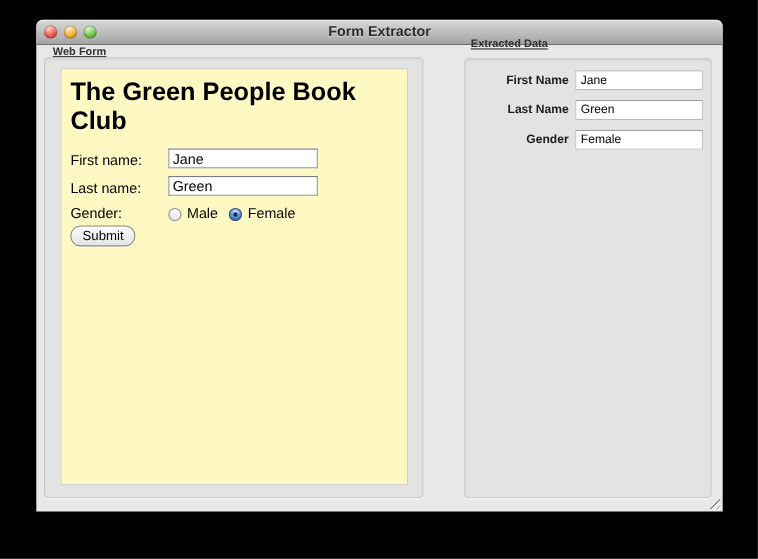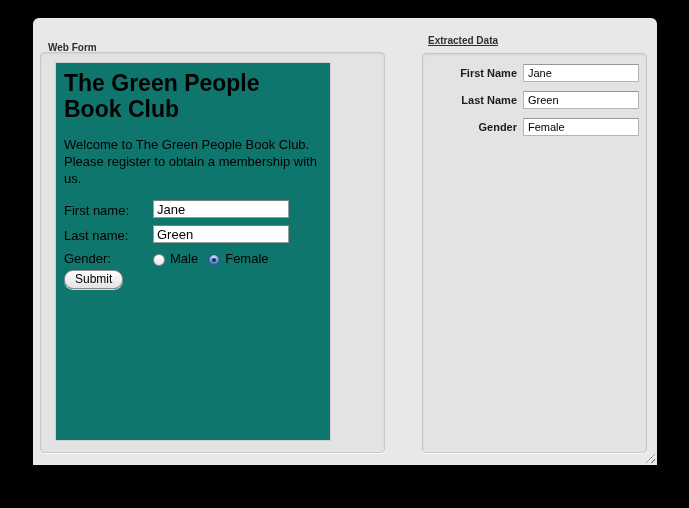--- a/index.html
+++ b/index.html
@@ -34,22 +34,22 @@
   .panel-label.left{left:15px;top:24px;}
   .panel-label.right{left:395px;top:17px;}
   .groupbox{
     position:absolute;background:#e3e3e3;border:1px solid #c7c7c7;border-radius:4px;
     box-shadow:inset 0 1px 2px rgba(0,0,0,.07), 0 1px 0 rgba(255,255,255,.7);
   }
   .groupbox.left{left:7px;top:34px;width:343px;height:399px;}
   .groupbox.right{left:389px;top:35px;width:223px;height:398px;}
   
   .webview{
-    position:absolute;left:14px;top:9px;width:276px;height:379px;
-    background:#0f766e;border:1px solid #cfcfcf;overflow:hidden;
+    position:absolute;left:14px;top:9px;width:316px;height:379px;
+    background:#fef9c3;border:1px solid #cfcfcf;overflow:hidden;
     padding:0 8px;box-sizing:border-box;color:#000;
   }
   .webview h1{font-size:23px;line-height:26px;font-weight:bold;margin:7px 0 0 0;}
   .webview p{font-size:13px;line-height:17px;margin:14px 0 0 0;}
   .frow{display:flex;align-items:flex-end;font-size:13px;}
   .frow .flabel{width:89px;flex:none;}
   .row-first{margin-top:13px;}
   .row-last{margin-top:7px;}
   .row-gender{margin-top:8px;}
   .tinput{
@@ -95,28 +95,33 @@
   .grip{position:absolute;right:2px;bottom:2px;width:12px;height:12px;
     background:repeating-linear-gradient(135deg, rgba(0,0,0,0) 0 2px, #8d8d8d 2px 3px, rgba(255,255,255,.9) 3px 4px);
     clip-path:polygon(100% 0, 100% 100%, 0 100%);
   }
 </style>
 </head>
 <body>
 
 <div class="window">
 
+  <div class="titlebar">
+    <span class="light red"></span>
+    <span class="light yellow"></span>
+    <span class="light green"></span>
+    <div class="win-title">Form Extractor</div>
+  </div>
 
   <div class="panel-label left">Web Form</div>
   <div class="panel-label right">Extracted Data</div>
 
   <div class="groupbox left">
     <div class="webview">
       <h1>The Green People Book Club</h1>
-      <p>Welcome to The Green People Book Club. Please register to obtain a membership with us.</p>
 
       <div class="frow row-first">
         <span class="flabel">First name:</span>
         <input class="tinput" type="text" value="Jane" style="">
       </div>
 
       <div class="frow row-last">
         <span class="flabel">Last name:</span>
         <input class="tinput" type="text" value="Green" style="">
       </div>

